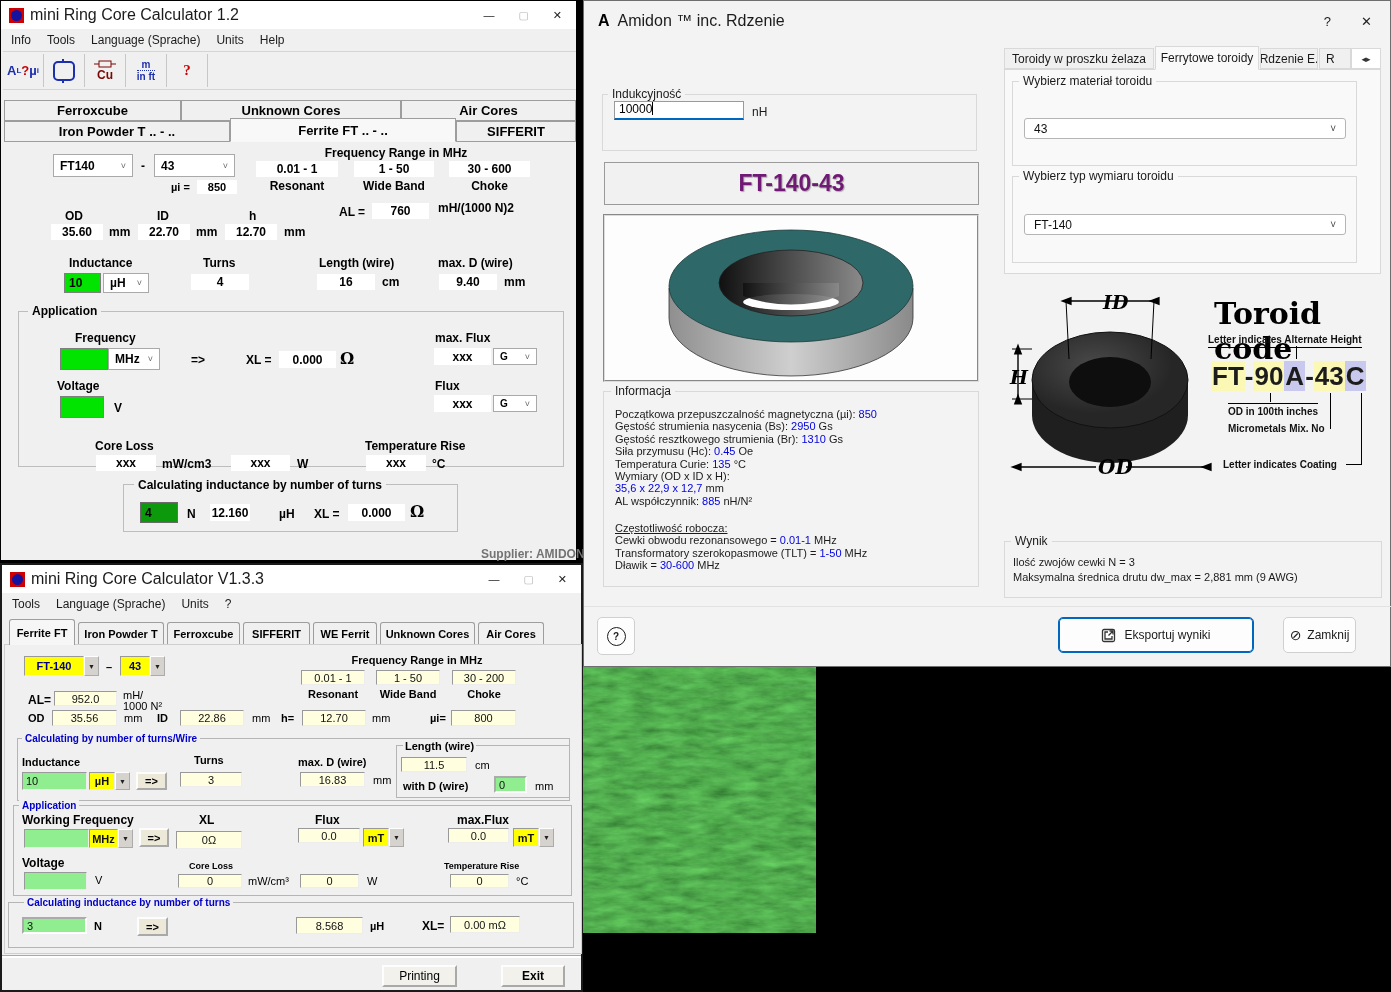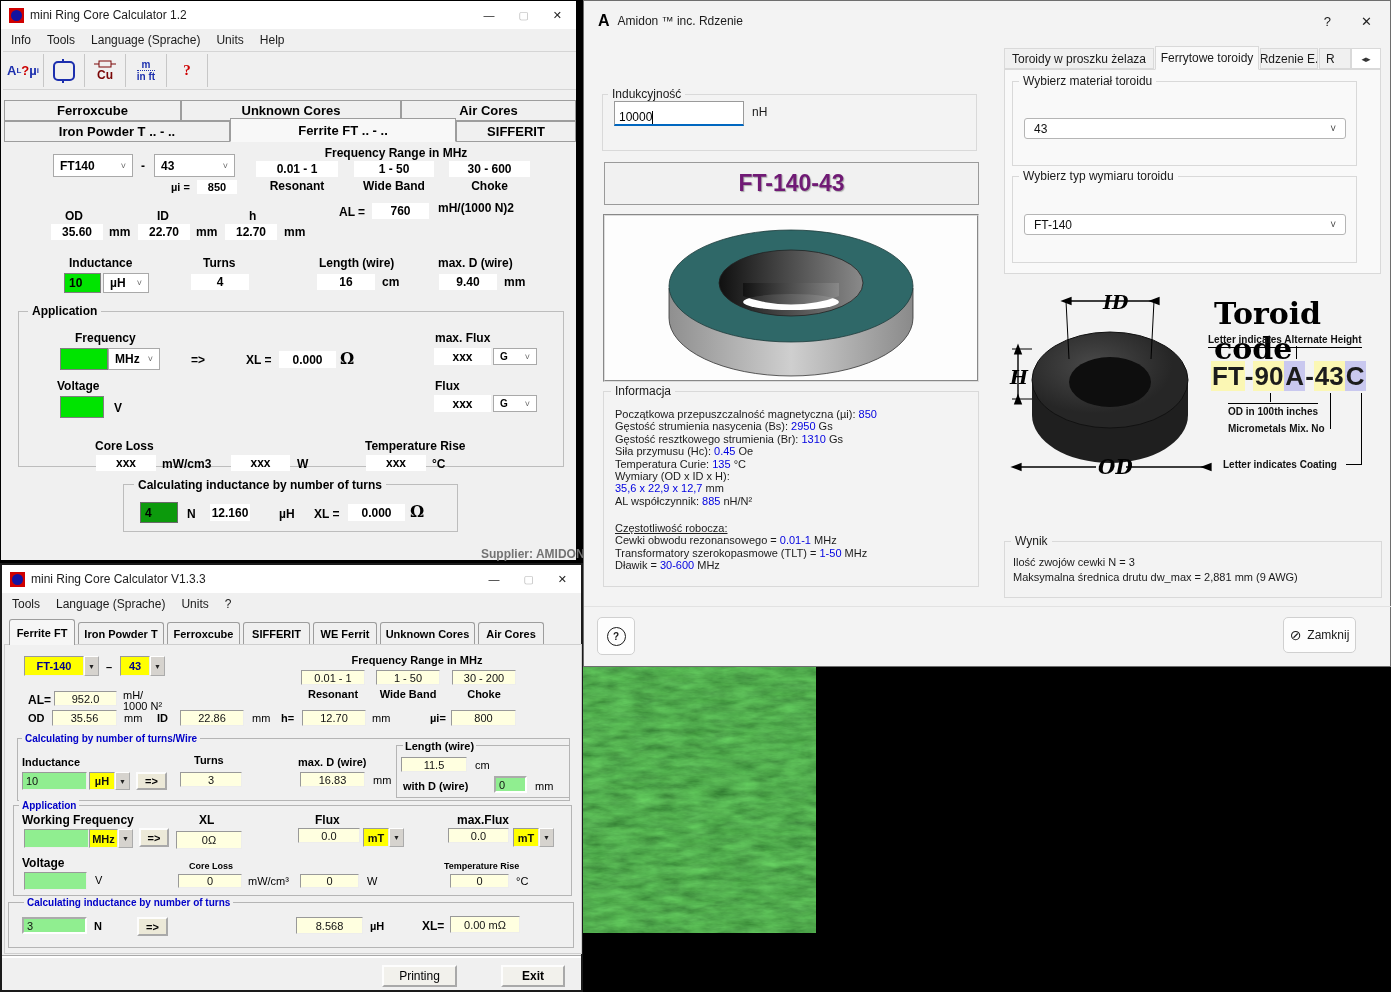--- a/index.html
+++ b/index.html
@@ -1,21 +1,21 @@
 <!DOCTYPE html>
 <html><head>
 <meta charset="utf-8">
 <style>
   html,body{margin:0;padding:0}
   body{width:1391px;height:992px;background:#000;position:relative;overflow:hidden;
        font-family:"Liberation Sans",sans-serif;-webkit-font-smoothing:antialiased}
   .abs{position:absolute}
   .win{position:absolute;background:#f0f0f0;border:1px solid #000;box-sizing:border-box}
   .tbar{position:absolute;left:0;top:0;right:0;height:28px;background:#fff;display:flex;align-items:center}
-  .ttext{font-size:12px;color:#1b1b1b;white-space:nowrap}
+  .ttext{font-size:16px;color:#1b1b1b;white-space:nowrap}
   .wctl{margin-left:auto;display:flex;align-items:center;gap:24px;padding-right:14px;color:#222;font-size:11px}
   .wctl span{cursor:default}
   .appico{width:15px;height:15px;background:#d00000;margin:0 6px 0 8px;position:relative;flex:0 0 auto}
   .appico i{position:absolute;left:2px;top:2px;width:11px;height:11px;border-radius:50%;background:#1313a0}
   .menu{position:absolute;display:flex;font-size:12px;color:#1b1b1b}
   .menu span{padding:2px 8px}
   .lbl{position:absolute;font:bold 12px "Liberation Sans",sans-serif;color:#000;white-space:nowrap}
   .fld{position:absolute;background:#fff;font:bold 12px "Liberation Sans",sans-serif;color:#000;
        display:flex;align-items:center;justify-content:center;box-sizing:border-box}
   .grp{position:absolute;border:1px solid #bdbdbd;box-sizing:border-box}
@@ -408,21 +408,21 @@
     <span style="font:bold 16px 'Liberation Sans',sans-serif;margin:0 8px 0 14px">A</span>
     <span class="ttext">Amidon ™ inc. Rdzenie</span>
     <span class="wctl" style="gap:30px;padding-right:18px;font-size:13px">
       <span>?</span>
       <span>✕</span>
     </span>
   </div>
 
   <div class="agrp" style="left:18px;top:93px;width:375px;height:57px"></div>
   <span class="aleg" style="left:24px;top:86px">Indukcyjność</span>
-  <div class="abs" style="left:30px;top:100px;width:130px;height:25px;background:#fff;border:1px solid #9a9a9a;border-bottom:2px solid #0067c0;box-sizing:border-box;font:12px 'Liberation Sans',sans-serif;display:flex;align-items:flex-end;padding-left:4px">
+  <div class="abs" style="left:30px;top:100px;width:130px;height:19px;background:#fff;border:1px solid #9a9a9a;border-bottom:2px solid #0067c0;box-sizing:border-box;font:12px 'Liberation Sans',sans-serif;display:flex;align-items:flex-start;padding-left:4px">
     <span>10000</span>
       <span style="display:inline-block;width:1px;height:13px;background:#000"></span>
   </div>
   <span class="albl" style="left:168px;top:104px">nH</span>
 
   <div class="abs" style="left:20px;top:161px;width:373px;height:41px;border:1px solid #9a9a9a;background:#f1f1f1;display:flex;align-items:center;justify-content:center">
     <span style="font:bold 23px 'Liberation Sans',sans-serif;color:#701a75;text-shadow:1px 1px 1px #aaa">FT-140-43</span>
   </div>
 
   <div class="abs" style="left:19px;top:213px;width:376px;height:168px;border:2px groove #dcdcdc;background:#fdfdfd;box-sizing:border-box">
@@ -539,20 +539,28 @@
   <span class="aleg" style="left:427px;top:533px">Wynik</span>
   <span class="albl" style="left:429px;top:555px;font-size:11px">Ilość zwojów cewki N = 3</span>
   <span class="albl" style="left:429px;top:570px;font-size:11px">Maksymalna średnica drutu dw_max = 2,881 mm (9 AWG)</span>
 
   <div class="abs" style="left:0;top:605px;width:808px;height:1px;background:#e2e2e2"></div>
   <div class="abtn" style="left:13px;top:616px;width:38px;height:38px">
     <span style="width:17px;height:17px;border:1.5px solid #1a1a1a;border-radius:50%;display:flex;align-items:center;justify-content:center;font:bold 10px 'Liberation Sans',sans-serif">
         <span>?</span>
       </span>
   </div>
+  <div class="abtn" style="left:474px;top:616px;width:196px;height:36px;border:1px solid #0067c0;box-shadow:0 0 0 1px #0067c0 inset">
+    <svg width="15" height="15" viewBox="0 0 15 15">
+        <rect x="1.5" y="1.5" width="12" height="12" rx="1.5" fill="none" stroke="#333" stroke-width="1.3"></rect>
+        <path d="M11 8 L11 11 L4 11 L4 4 L7 4" fill="none" stroke="#333" stroke-width="1.3"></path>
+        <path d="M8.5 3 L12 3 L12 6.5 M12 3 L7.5 7.5" fill="none" stroke="#333" stroke-width="1.3"></path>
+      </svg>
+    <span>Eksportuj wyniki</span>
+  </div>
   <div class="abtn" style="left:699px;top:616px;width:73px;height:36px;gap:6px">
     <span style="font-size:14px">⊘</span>
     <span>Zamknij</span>
   </div>
 </div>
 
 <div class="abs" style="left:583px;top:667px;width:233px;height:266px;overflow:hidden">
   <svg width="233" height="266">
     <filter id="grassf" x="0" y="0" width="100%" height="100%">
       <feTurbulence type="fractalNoise" baseFrequency="0.04 0.13" numOctaves="4" seed="11" result="n"></feTurbulence>

